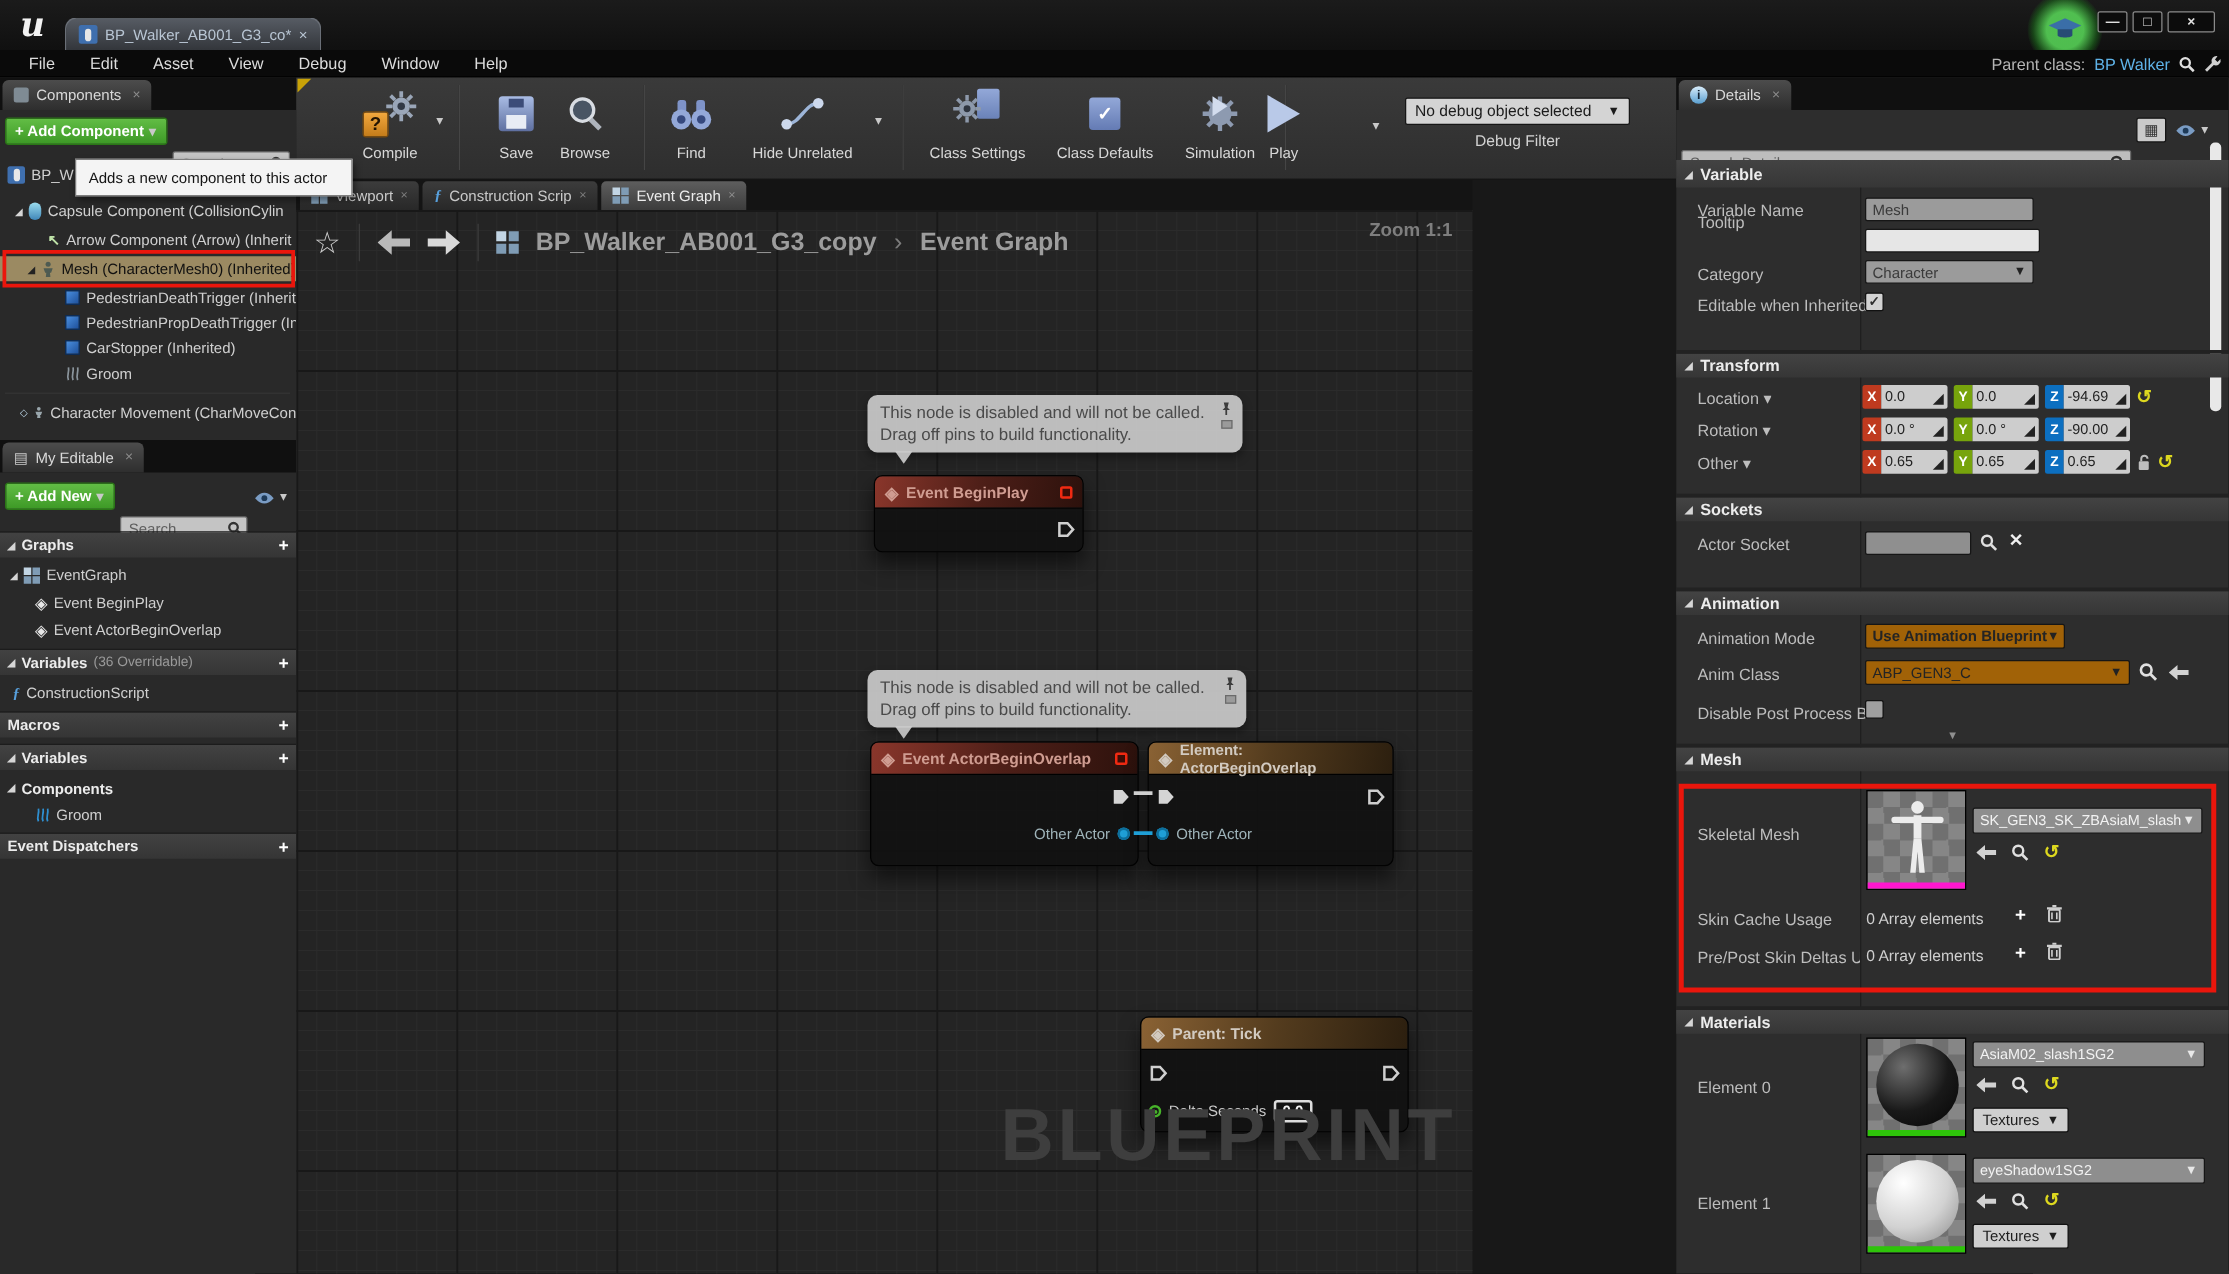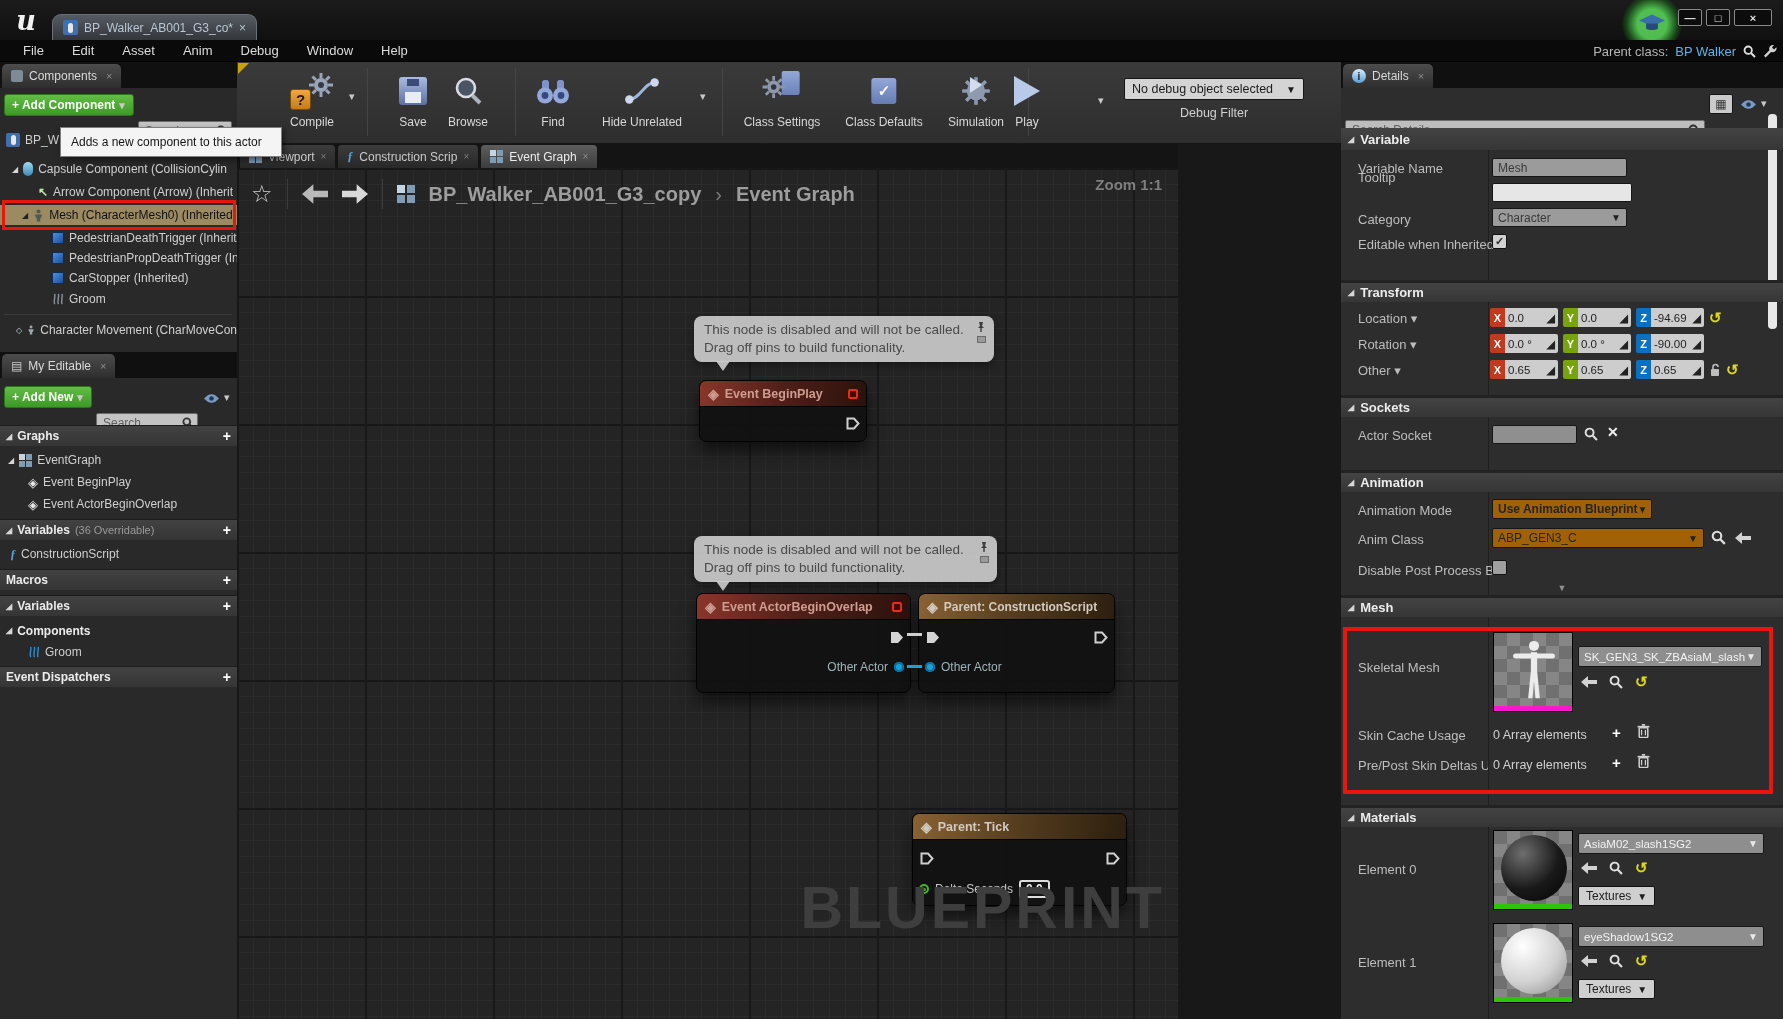--- a/index.html
+++ b/index.html
@@ -144,21 +144,21 @@
   </div>
   <div class="abs winbtn" style="left:1678px;width:24px">—</div>
   <div class="abs winbtn" style="left:1706px;width:24px">□</div>
   <div class="abs winbtn" style="left:1734px;width:38px">×</div>
 </div>
 
 <div class="abs menubar">
   <span class="mitem">File</span>
   <span class="mitem">Edit</span>
   <span class="mitem">Asset</span>
-  <span class="mitem">Anim</span>
+  <span class="mitem">View</span>
   <span class="mitem">Debug</span>
   <span class="mitem">Window</span>
   <span class="mitem">Help</span>
   <span class="pclass">
     <span style="color:#b5b5b5;font-size:13px">Parent class:</span>
     <span style="color:#5fb3e8;font-size:13px">BP Walker</span>
     <svg width="13" height="13" viewBox="0 0 13 13" style="color:#e0e0e0">
         <circle cx="5.2" cy="5.2" r="3.7" fill="none" stroke="currentColor" stroke-width="1.8"></circle>
         <line x1="8.2" y1="8.2" x2="12" y2="12" stroke="currentColor" stroke-width="2"></line>
       </svg>
@@ -549,21 +549,21 @@
     </div>
     <div class="pinrow" style="justify-content:flex-end;height:26px">
       <span class="pinlbl">Other Actor</span>
       <span class="bpin"></span>
     </div>
   </div>
 
   <div class="node" style="left:681px;top:425px;width:197px;height:100px">
     <div class="nhead brown" style="font-size:12px">
       <span class="ndiamond">◈</span>
-      <span>Parent: ConstructionScript</span>
+      <span>Element: ActorBeginOverlap</span>
     </div>
     <div class="pinrow" style="justify-content:space-between;height:34px">
       <svg width="15" height="15" viewBox="0 0 15 15">
           <path d="M2 2 h7 l5 5.5 L9 13 H2 Z" fill="#d4d4d4"></path>
         </svg>
       <svg width="15" height="15" viewBox="0 0 15 15">
           <path d="M2.5 2.5 h6.5 l4.5 5 L9 12.5 H2.5 Z" fill="none" stroke="#cfcfcf" stroke-width="2"></path>
         </svg>
     </div>
     <div class="pinrow" style="height:26px">

